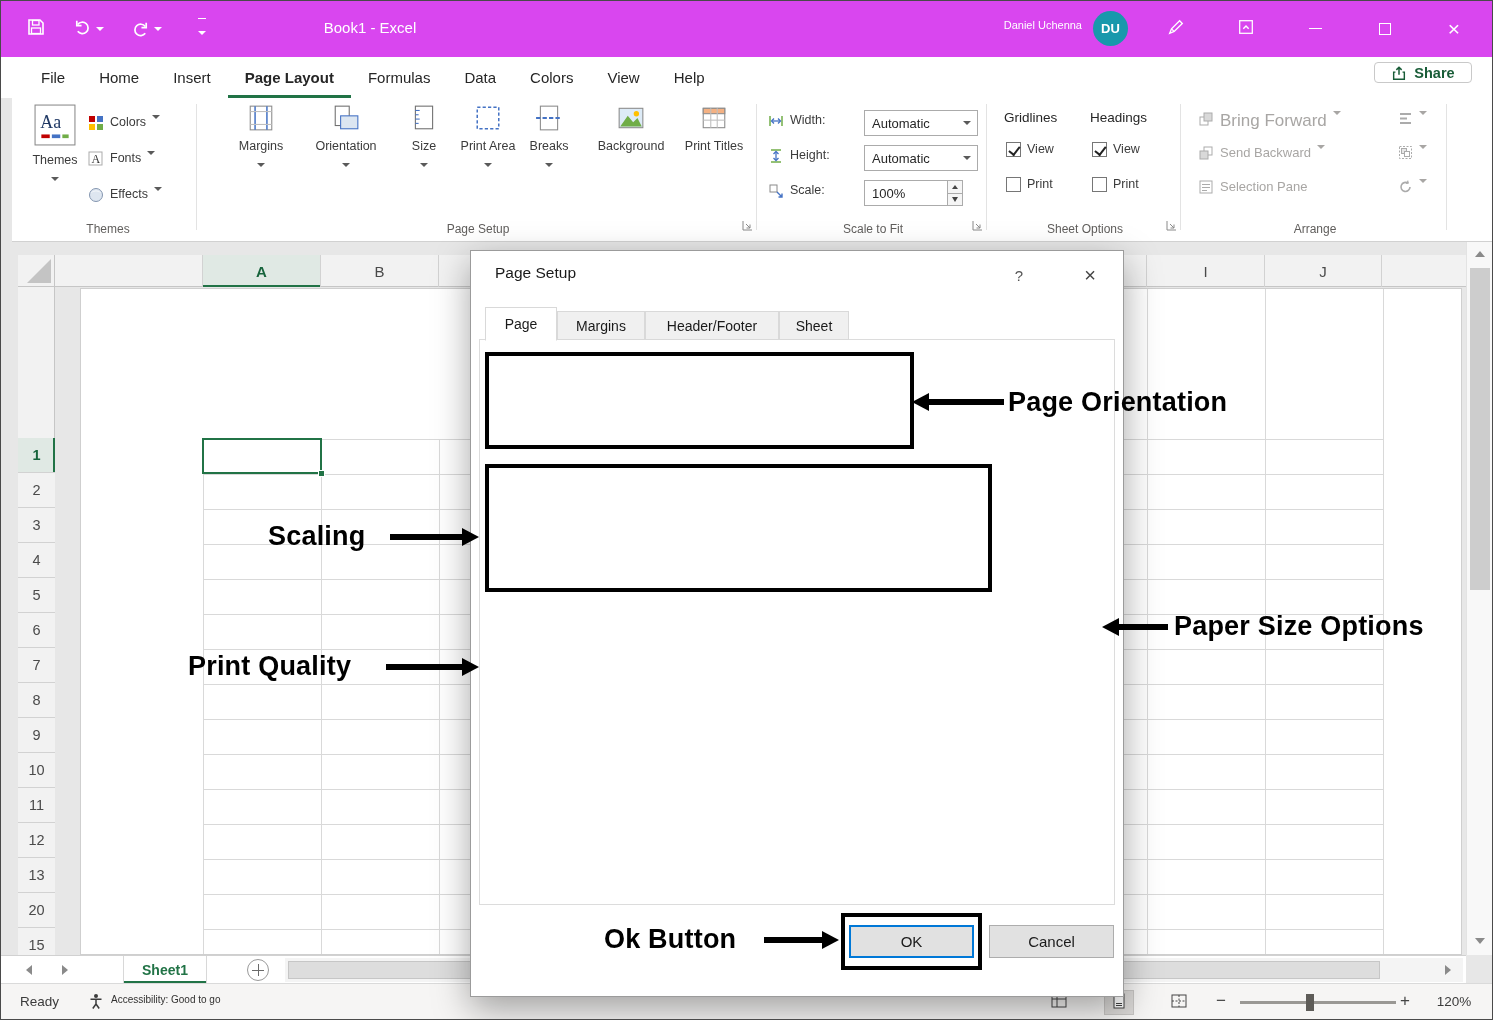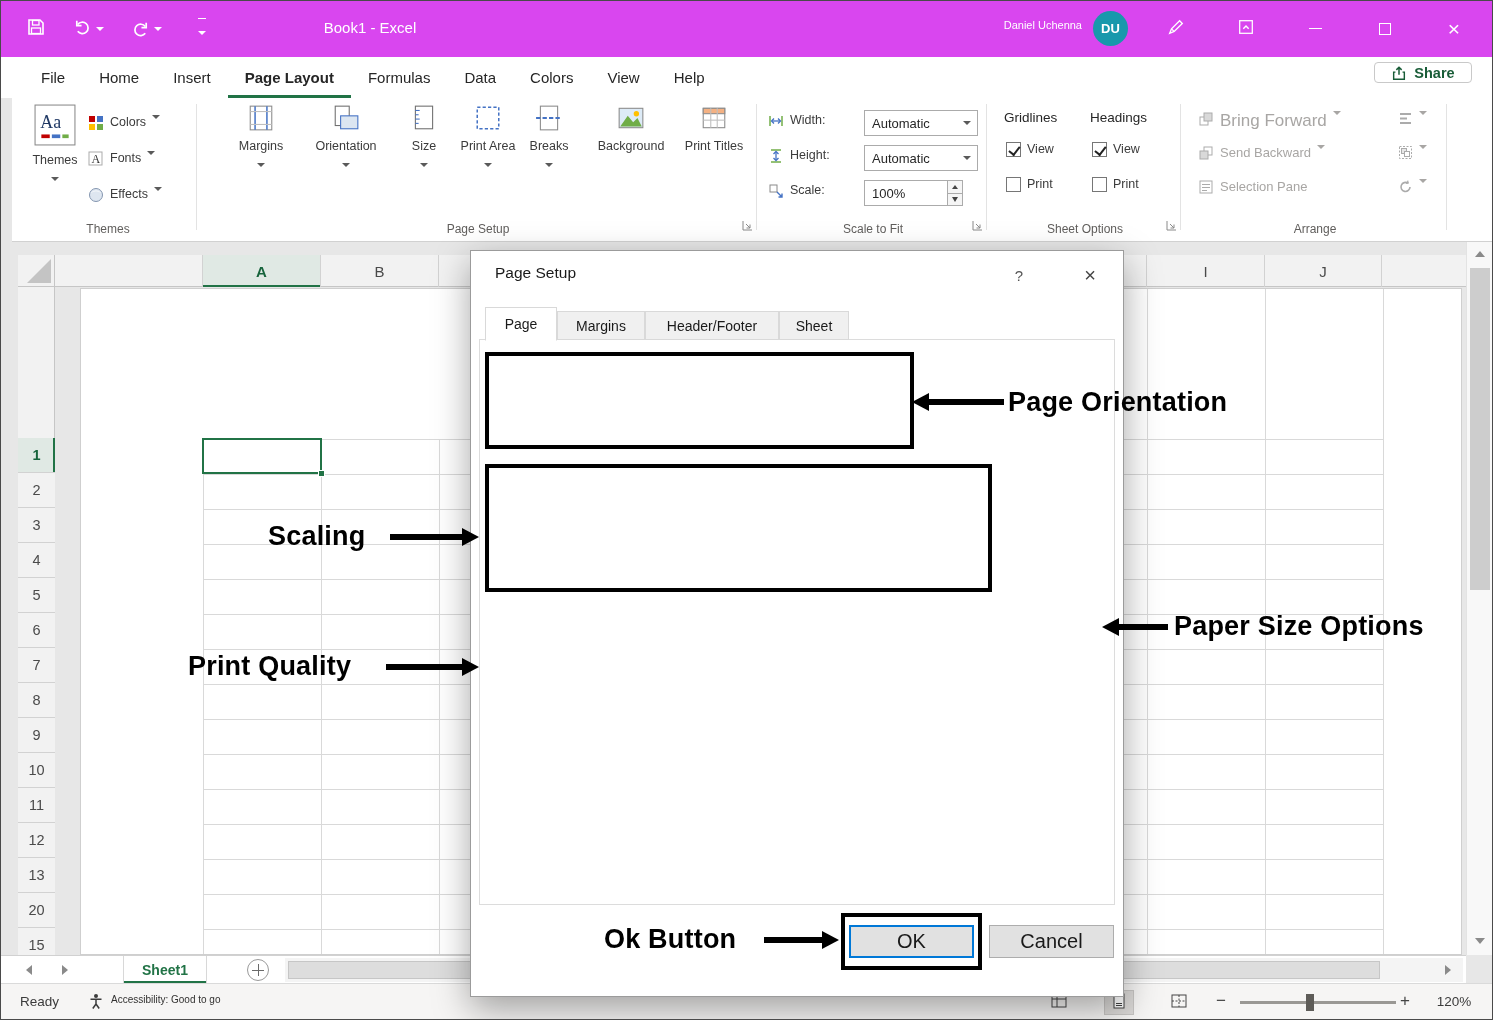--- a/index.html
+++ b/index.html
@@ -56,21 +56,21 @@
 .spincol{width:16px;border-left:1px solid #ABABAB;display:flex;flex-direction:column}
 .spincol>div{flex:1;background:#F0F0F0;display:flex;align-items:center;justify-content:center}
 .spincol>div+div{border-top:1px solid #ABABAB}
 .tri-u{width:0;height:0;border-left:3.5px solid transparent;border-right:3.5px solid transparent;border-bottom:4px solid #444}
 .tri-d{width:0;height:0;border-left:3.5px solid transparent;border-right:3.5px solid transparent;border-top:5px solid #444}
 .combo{position:absolute;height:28px;border:1px solid #8A8A8A;background:#fff;display:flex;align-items:center}
 .combo .val{flex:1;padding-left:8px;font-size:14.5px;color:#1A1A1A}
 .combo .btnarrow{width:24px;height:100%;background:#E5E5E5;border-left:1px solid #ABABAB;display:flex;align-items:center;justify-content:center}
 .combo.sel{background:#0078D7;border-color:#005A9E}
 .combo.sel .val{color:#fff}
-.btn{position:absolute;background:#E1E1E1;border:1px solid #ADADAD;display:flex;align-items:center;justify-content:center;font-size:20px;color:#1A1A1A}
+.btn{position:absolute;background:#E1E1E1;border:1px solid #ADADAD;display:flex;align-items:center;justify-content:center;font-size:15px;color:#1A1A1A}
 .blackbox{position:absolute;border:4px solid #000;z-index:5;pointer-events:none}
 
 .note{position:absolute;font-size:27px;font-weight:800;color:#000;white-space:nowrap;z-index:60;letter-spacing:.2px}
 .shaft{position:absolute;height:6px;background:#000;z-index:60}
 .ahead-l{position:absolute;width:0;height:0;border-top:9px solid transparent;border-bottom:9px solid transparent;border-right:17px solid #000;z-index:60}
 .ahead-r{position:absolute;width:0;height:0;border-top:9px solid transparent;border-bottom:9px solid transparent;border-left:17px solid #000;z-index:60}
 
 .tabbar{position:absolute;left:0;top:955px;width:1466px;height:28px;background:#fff;border-top:1px solid #D1D1D1;z-index:10}
 .statusbar{position:absolute;left:0;top:983px;width:1493px;height:37px;background:#F6F5F4;border-top:1px solid #DADADA;z-index:10}
 .vscroll{position:absolute;left:1466px;top:242px;width:27px;height:713px;background:#F8F8F8;border-left:1px solid #E3E3E3;z-index:10}

